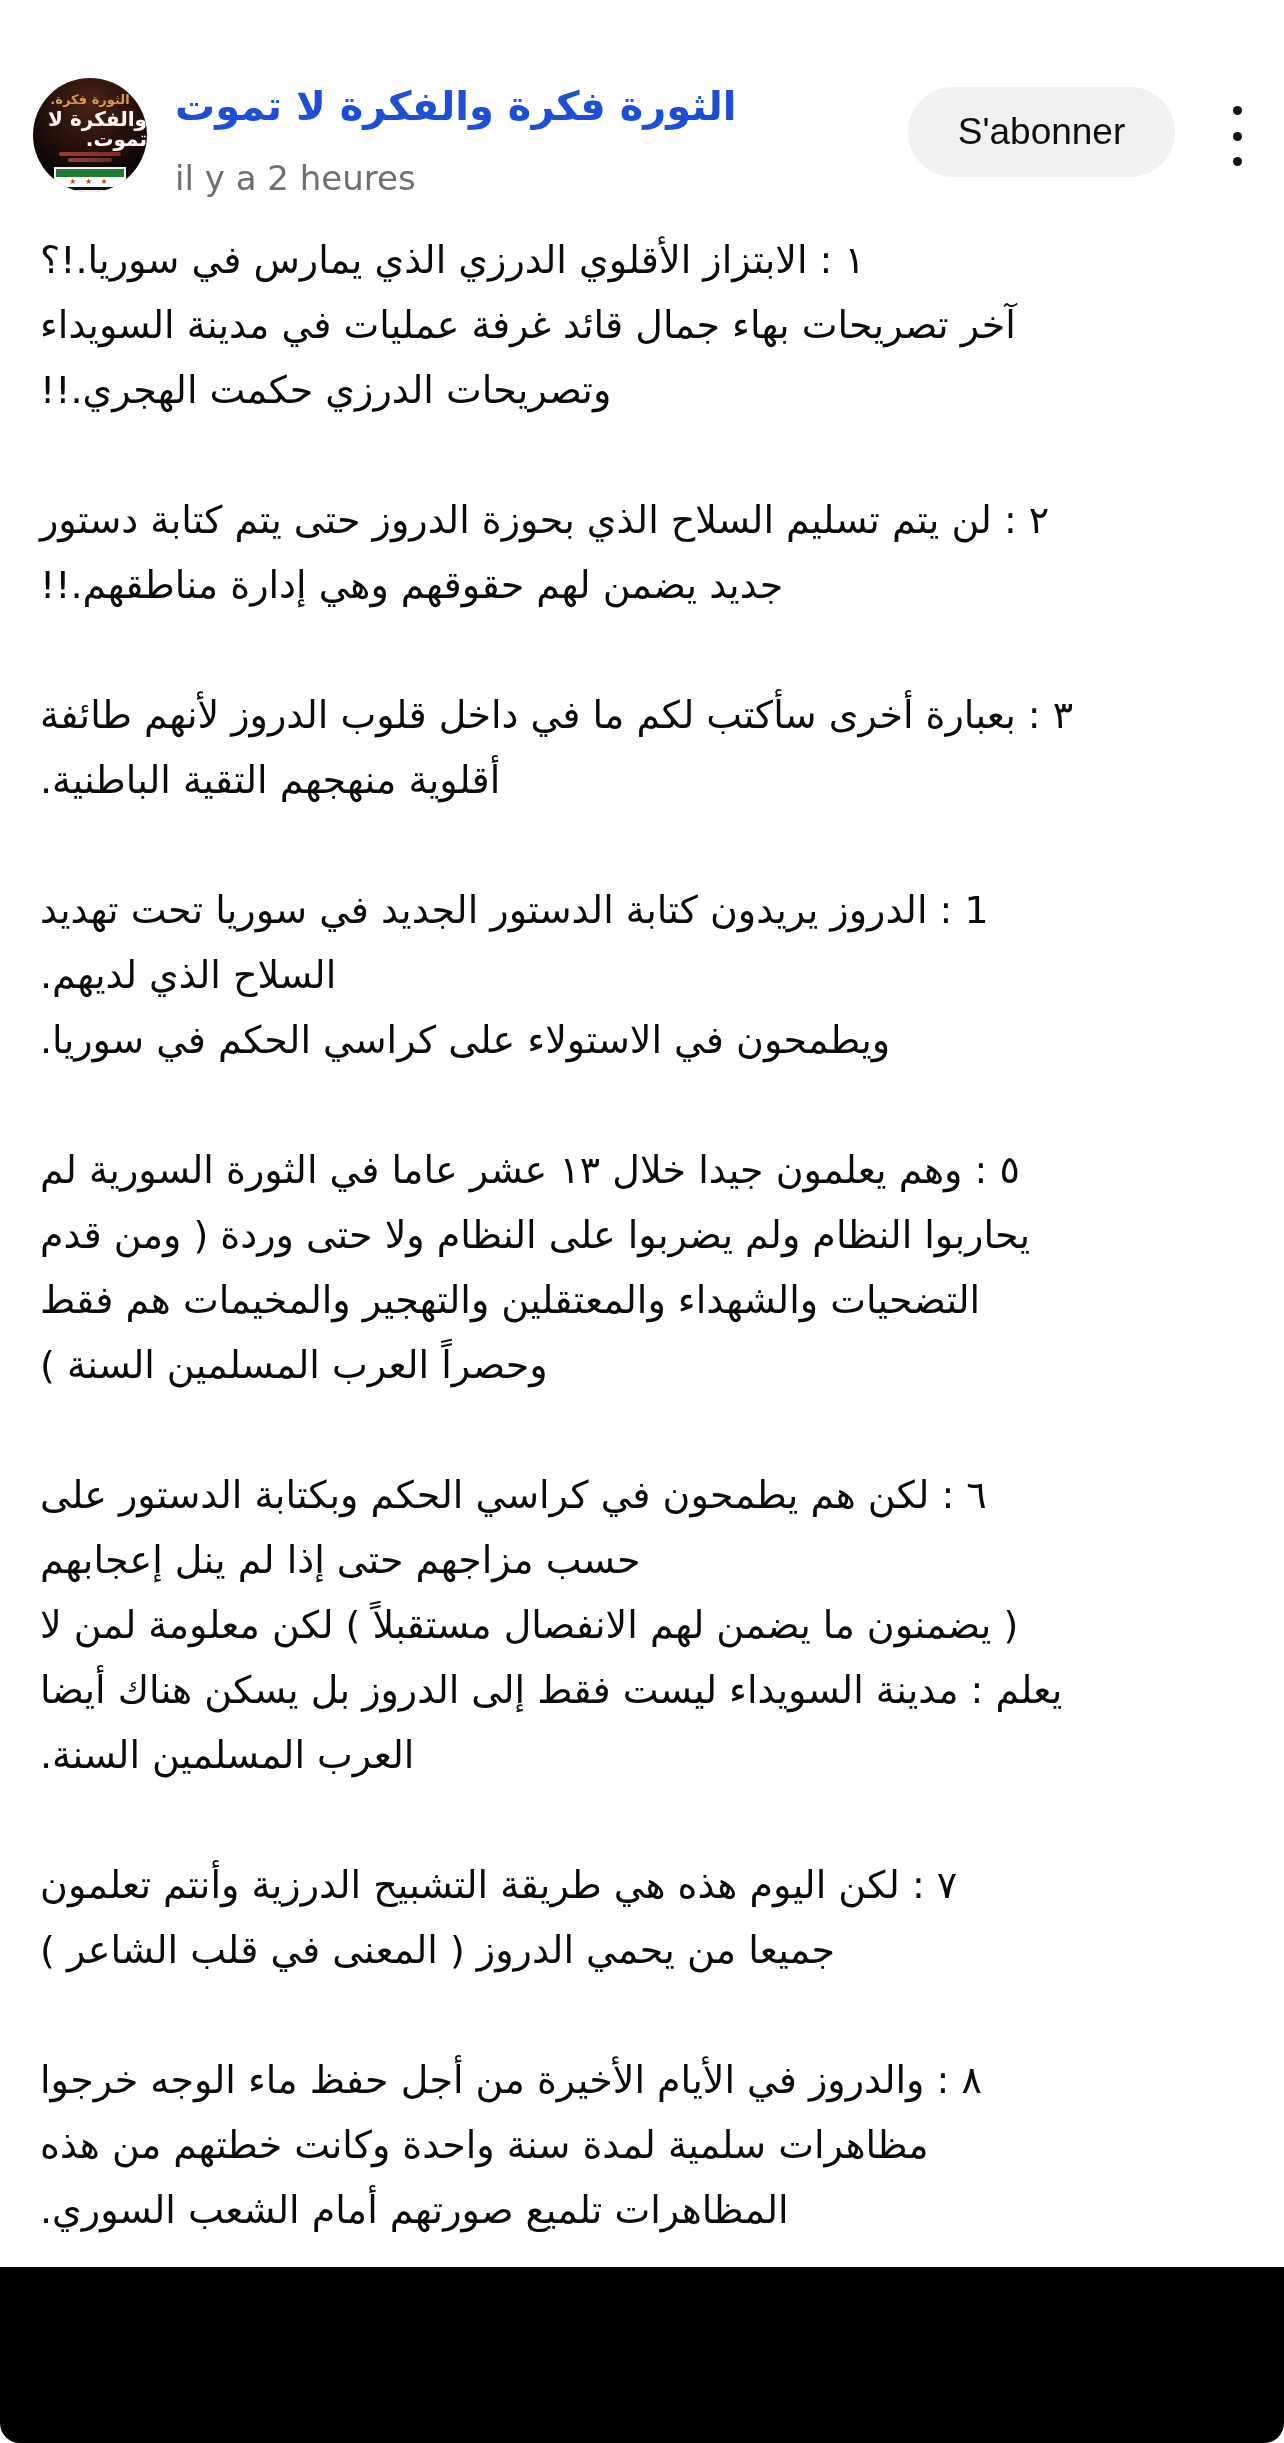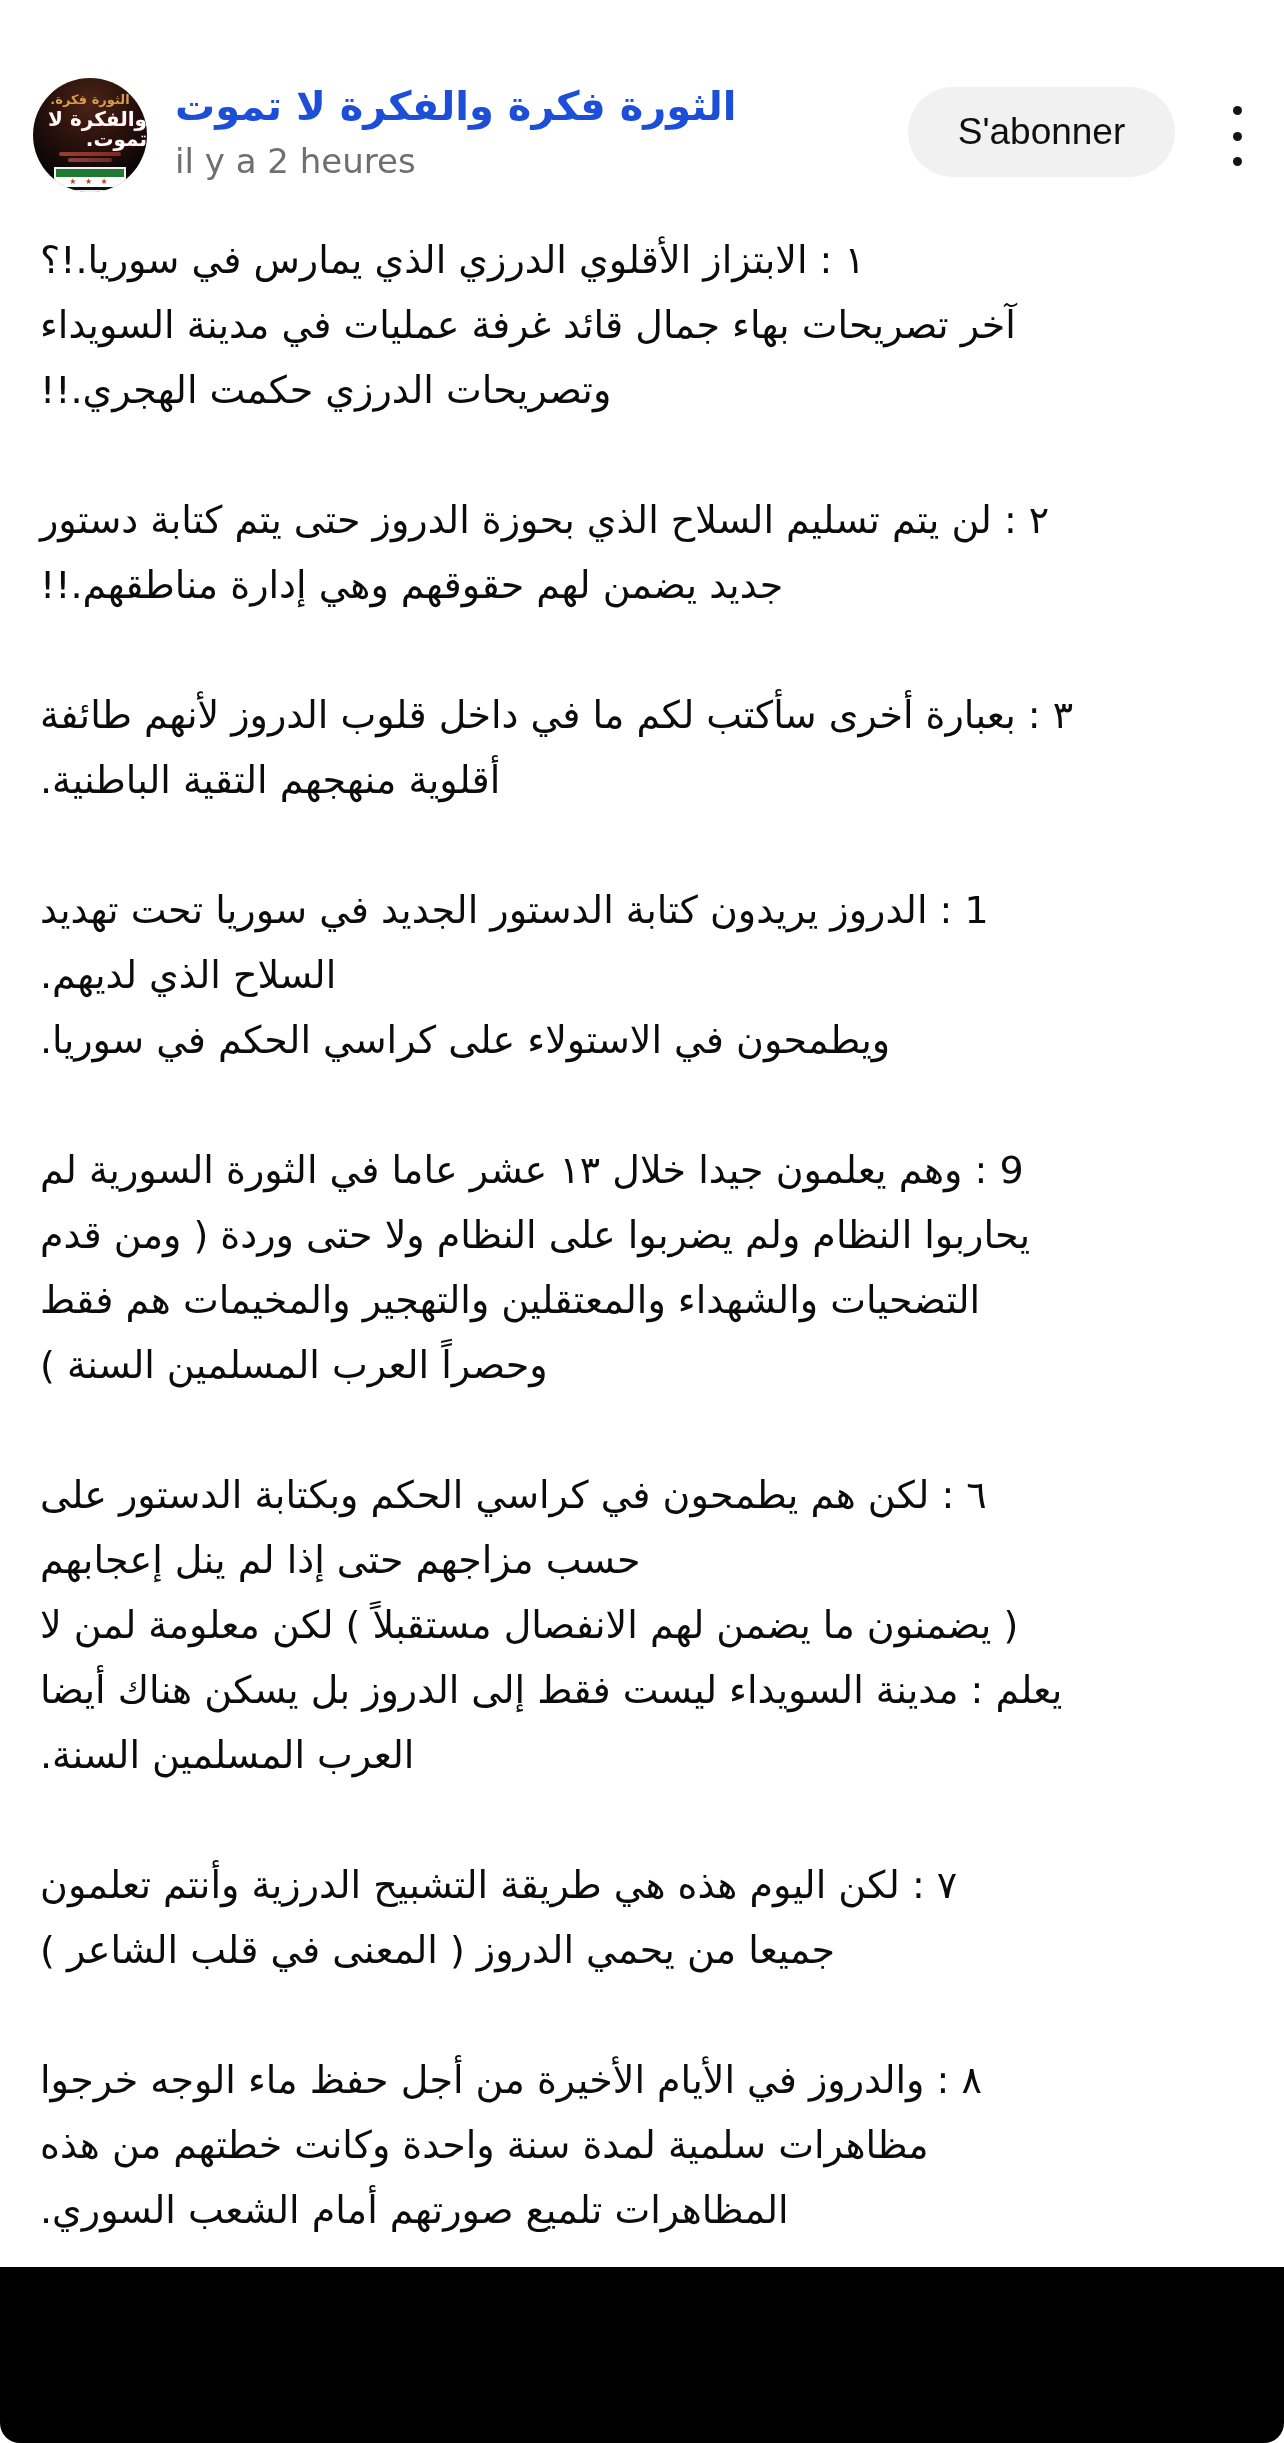--- a/index.html
+++ b/index.html
@@ -37,21 +37,21 @@
   .flag-green { height:8px; background:#1f7a33; }
   .flag-white { height:10px; background:#ffffff; color:#c0392b; font-size:8px;
                 line-height:10px; text-align:center; letter-spacing:3px; }
   .flag-black { height:8px; background:#121212; flex:1; }
 
   .header-info { position:absolute; left:175px; top:82px; }
   .account-name {
     font-size:40px; font-weight:700; color:#1d4ed8; line-height:48px;
     direction:rtl; cursor:pointer; white-space:nowrap;
   }
-  .timestamp { font-size:34px; color:#6f6f6f; margin-top:11px; line-height:40px; cursor:pointer; }
+  .timestamp { font-size:34px; color:#6f6f6f; margin-top:28px; line-height:40px; cursor:pointer; }
 
   .subscribe-btn {
     position:absolute; left:908px; top:87px;
     width:267px; height:90px; border:none; border-radius:45px;
     background:#f1f1f2; color:#0f0f0f;
     font-family:Liberation Sans, sans-serif;
     font-size:37px; font-weight:500; cursor:pointer;
     display:flex; align-items:center; justify-content:center;
   }
 
@@ -129,21 +129,21 @@
     <div class="para">
       <div class="line">٣ : بعبارة أخرى سأكتب لكم ما في داخل قلوب الدروز لأنهم طائفة</div>
       <div class="line">أقلوية منهجهم التقية الباطنية.</div>
     </div>
     <div class="para">
       <div class="line">1 : الدروز يريدون كتابة الدستور الجديد في سوريا تحت تهديد</div>
       <div class="line">السلاح الذي لديهم.</div>
       <div class="line">ويطمحون في الاستولاء على كراسي الحكم في سوريا.</div>
     </div>
     <div class="para">
-      <div class="line">9 : وهم يعلمون جيدا خلال ١٣ عشر عاما في الثورة السورية لم</div>
+      <div class="line">٥ : وهم يعلمون جيدا خلال ١٣ عشر عاما في الثورة السورية لم</div>
       <div class="line">يحاربوا النظام ولم يضربوا على النظام ولا حتى وردة ( ومن قدم</div>
       <div class="line">التضحيات والشهداء والمعتقلين والتهجير والمخيمات هم فقط</div>
       <div class="line">وحصراً العرب المسلمين السنة )</div>
     </div>
     <div class="para">
       <div class="line">٦ : لكن هم يطمحون في كراسي الحكم وبكتابة الدستور على</div>
       <div class="line">حسب مزاجهم حتى إذا لم ينل إعجابهم</div>
       <div class="line">( يضمنون ما يضمن لهم الانفصال مستقبلاً ) لكن معلومة لمن لا</div>
       <div class="line">يعلم : مدينة السويداء ليست فقط إلى الدروز بل يسكن هناك أيضا</div>
       <div class="line">العرب المسلمين السنة.</div>

